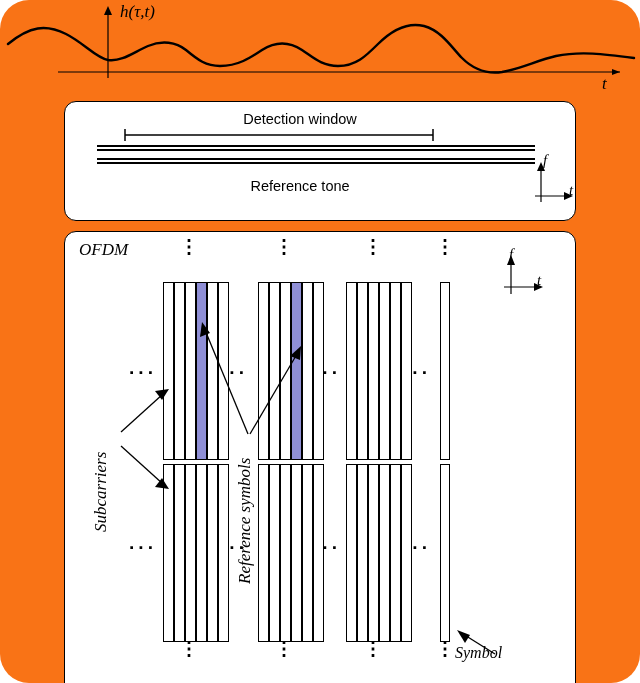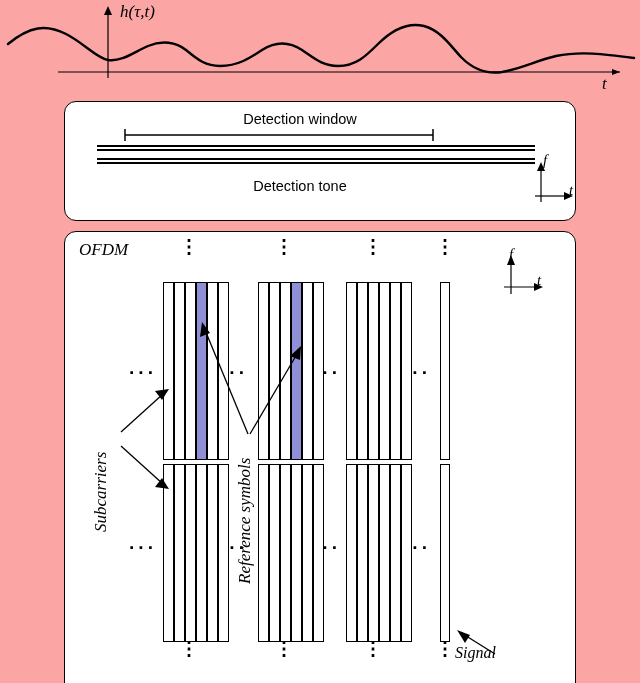--- a/index.html
+++ b/index.html
@@ -4,23 +4,24 @@
 <style>
   html, body {
     margin: 0;
     padding: 0;
     background: #ffffff;
   }
   #root {
     position: relative;
     width: 640px;
     height: 683px;
-    background: #fca5a5;
+    background: #f97316;
     font-family: "Liberation Sans", sans-serif;
     overflow: hidden;
+    border-radius: 29px;
   }
   .abs { position: absolute; }
 
   
   #channel-plot { left: 0; top: 0; width: 640px; height: 95px; }
   .plot-label {
     font-family: "Liberation Serif", serif;
     font-style: italic;
     font-size: 17px;
     color: #000;
@@ -139,21 +140,21 @@
       <line x1="60" y1="1" x2="60" y2="13" stroke="#000" stroke-width="1.5"></line>
       <line x1="368" y1="1" x2="368" y2="13" stroke="#000" stroke-width="1.5"></line>
     </svg>
 
     <div class="abs hline" style="left:32px; top:43px; width:438px; height:1.5px;"></div>
     <div class="abs hline" style="left:32px; top:47px; width:438px; height:1.5px;"></div>
     <div class="abs hline" style="left:32px; top:56px; width:438px; height:1.5px;"></div>
     <div class="abs hline" style="left:32px; top:60px; width:438px; height:1.5px;"></div>
 
     <div class="abs grayline" style="left:32px; top:85px; width:438px; height:1.5px;"></div>
-    <div class="abs centered-label" style="left:0; top:76px; width:470px; background:#fff;">Detection tone</div>
+    <div class="abs centered-label" style="left:0; top:76px; width:470px; background:#fff;">Reference tone</div>
 
     <svg class="abs" style="left:466px; top:56px;" width="46" height="48">
       <line x1="10" y1="44" x2="10" y2="10" stroke="#000" stroke-width="1.2"></line>
       <polygon points="10,4 6,13 14,13" fill="#000"></polygon>
       <line x1="4" y1="38" x2="36" y2="38" stroke="#000" stroke-width="1.2"></line>
       <polygon points="42,38 33,34 33,42" fill="#000"></polygon>
     </svg>
     <div class="abs axis-f" style="left:478px; top:50px;">f</div>
     <div class="abs axis-t" style="left:504px; top:80px;">t</div>
   </div>
@@ -246,15 +247,15 @@
       <line x1="63" y1="122" x2="20" y2="18" stroke="#000" stroke-width="1.3"></line>
       <polygon points="17,10 15,25 25,21" fill="#000"></polygon>
       <line x1="65" y1="122" x2="112" y2="42" stroke="#000" stroke-width="1.3"></line>
       <polygon points="116,34 105,44 115,48" fill="#000"></polygon>
     </svg>
 
     <svg class="abs" style="left:384px; top:392px;" width="60" height="36">
       <line x1="46" y1="30" x2="14" y2="10" stroke="#000" stroke-width="1.3"></line>
       <polygon points="8,6 16,19 21,11" fill="#000"></polygon>
     </svg>
-    <div class="plain-label" style="left:390px; top:412px;">Signal</div>
+    <div class="plain-label" style="left:390px; top:412px;">Symbol</div>
   </div>
 </div>
 
 </body></html>

